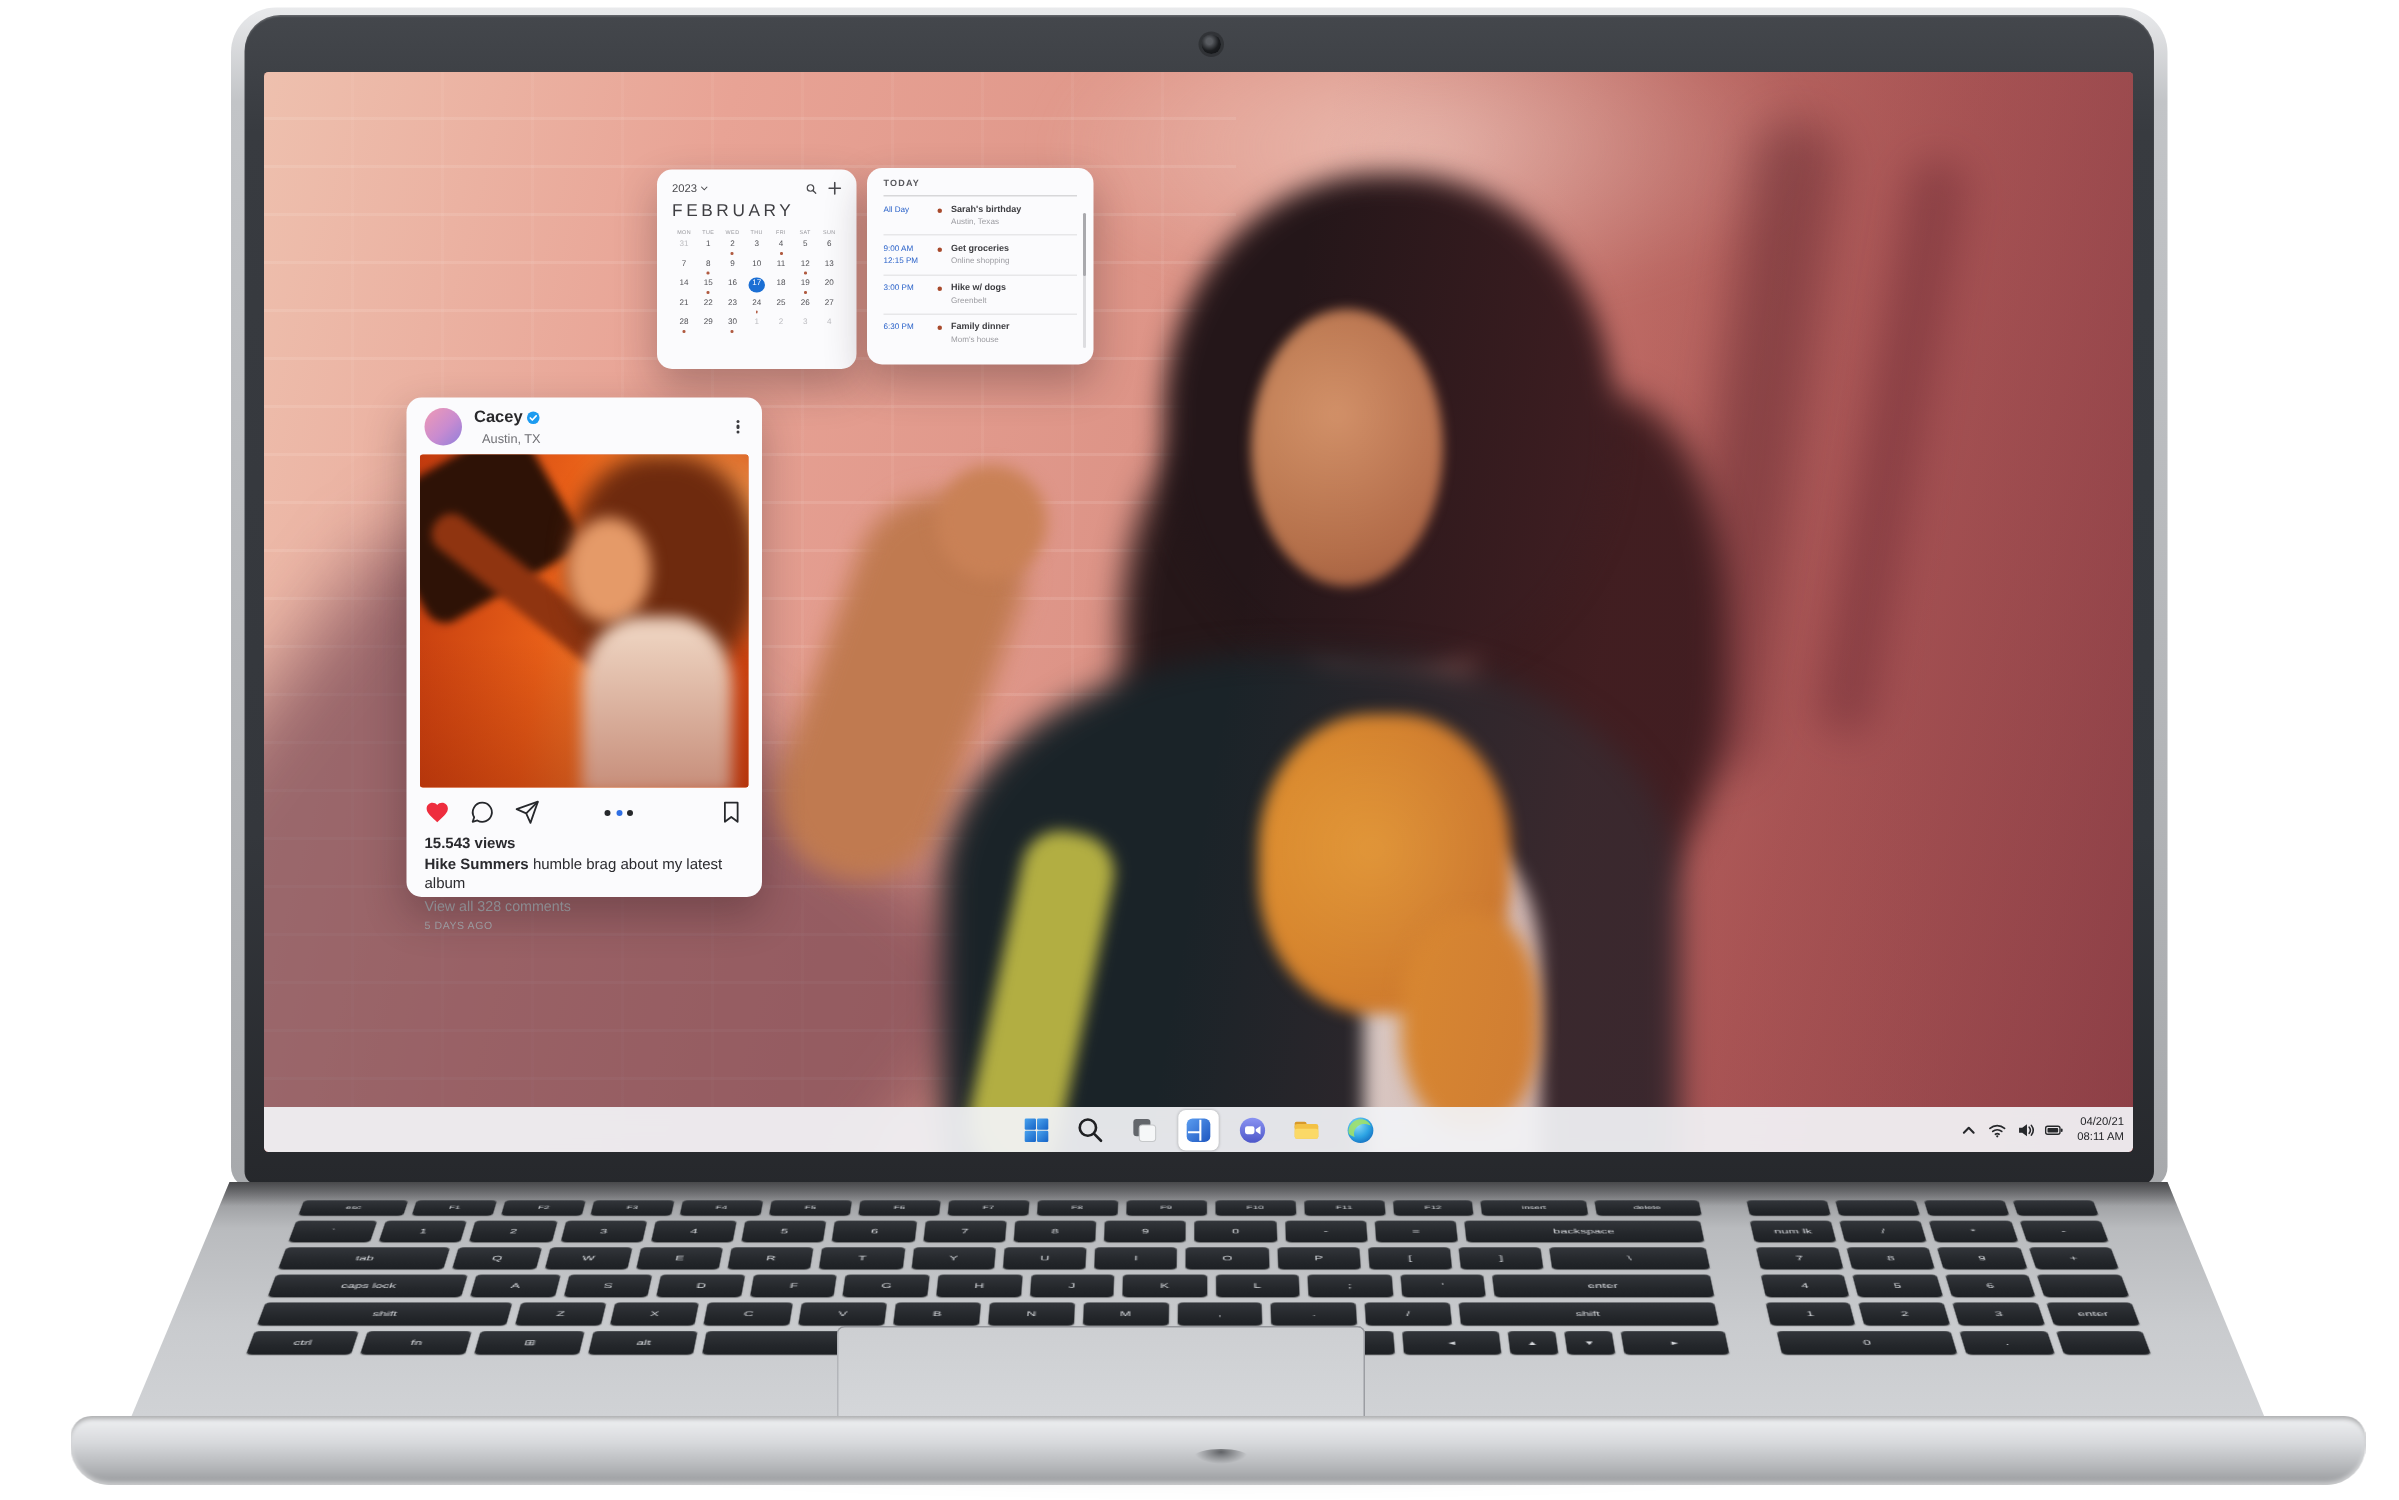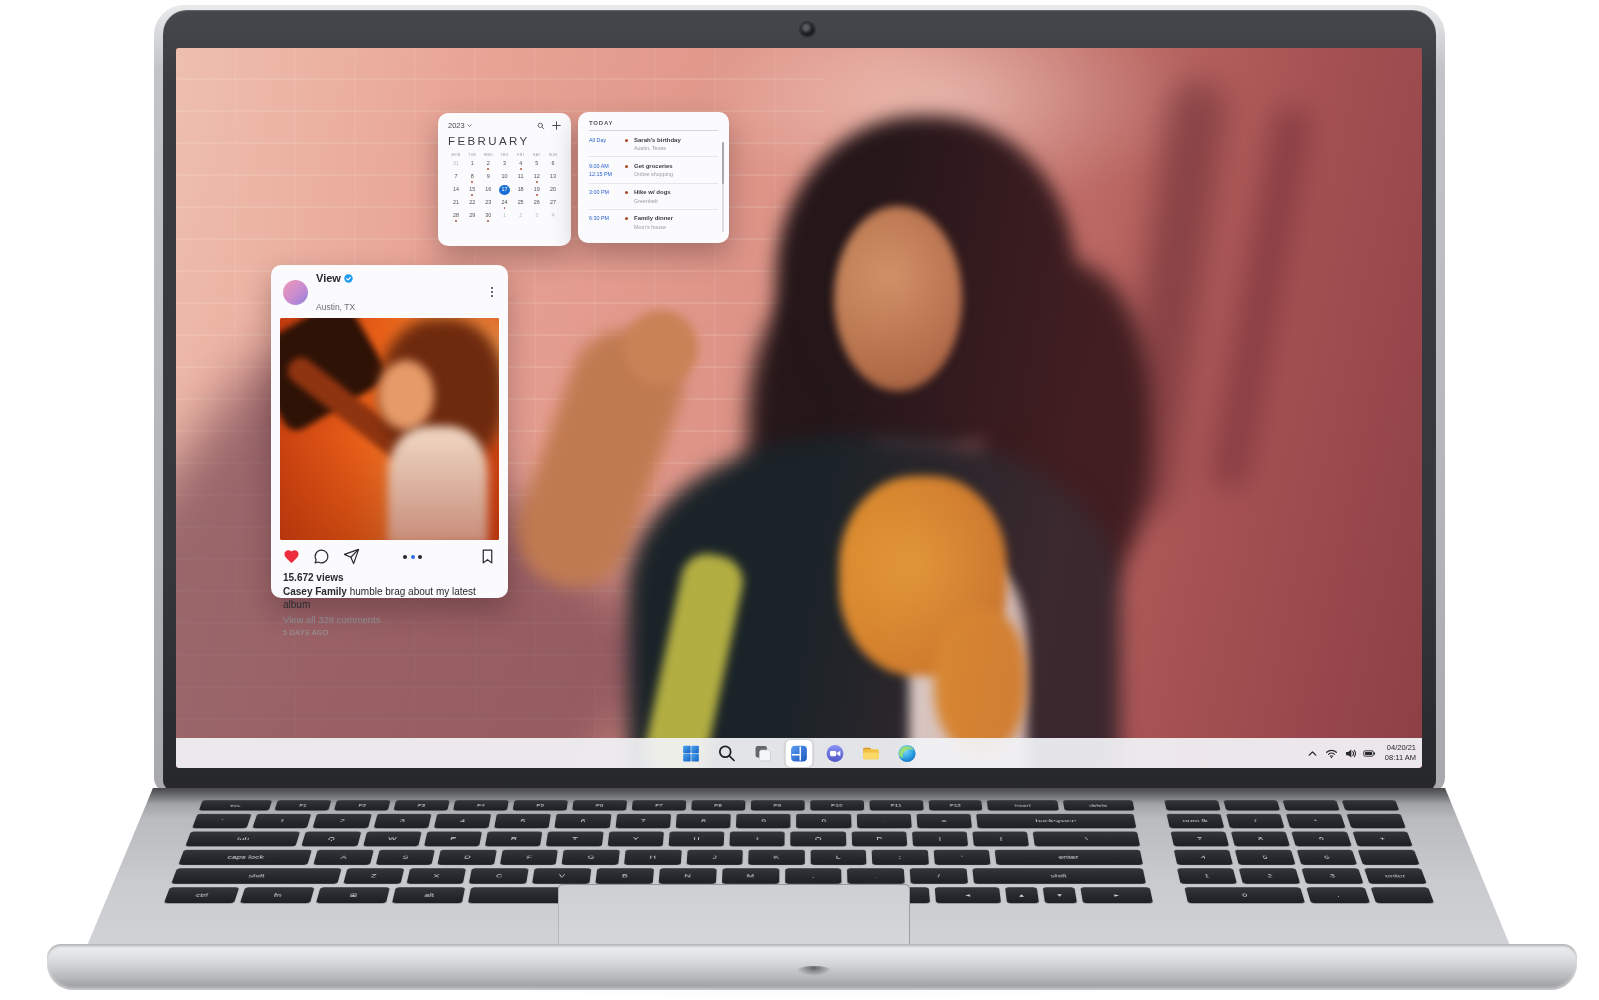--- a/index.html
+++ b/index.html
@@ -109,21 +109,21 @@
 
   
   .post{left:95px;top:217px;width:237px;height:333px;box-sizing:border-box;}
   .post-head{display:flex;align-items:center;padding:7px 12px 6px;}
   .avatar{width:25px;height:25px;border-radius:50%;
     background:linear-gradient(135deg,#f09ab4,#c88bd0 55%,#8f7fdb);}
   .post-id{margin-left:8px;}
   .post-name-row{display:flex;align-items:center;gap:3px;}
   .post-name{font-size:11px;font-weight:700;color:#29292c;}
   .badge{width:9px;height:9px;}
-  .post-loc{font-size:8.5px;color:#6f6f74;margin-top:18px;}
+  .post-loc{font-size:8.5px;color:#6f6f74;margin-top:3px;text-align:right;}
   .kebab{margin-left:auto;display:flex;flex-direction:column;gap:1.6px;padding:3px;}
   .kebab b{width:2.2px;height:2.2px;border-radius:50%;background:#3a3a3e;}
   .post-img{margin:0 9px;height:222px;border-radius:2px;overflow:hidden;position:relative;background:#d4490f;}
   .post-img>div{position:absolute;}
   .pi-base{inset:0;background:linear-gradient(100deg,#c23a0e,#e85f18 40%,#ef8230 62%,#cf4511 90%);}
   .pi-glow{left:120px;top:-20px;width:190px;height:150px;border-radius:50%;
     background:radial-gradient(closest-side,rgba(255,196,110,.9),rgba(255,196,110,0));filter:blur(7px);}
   .pi-hair{left:100px;top:0px;width:125px;height:150px;border-radius:45%;background:#6e2a0e;filter:blur(7px);}
   .pi-face{left:98px;top:42px;width:56px;height:70px;border-radius:50%;background:#e59a68;filter:blur(5px);}
   .pi-head{left:-20px;top:0px;width:115px;height:95px;transform:rotate(-30deg);border-radius:14px;
@@ -407,21 +407,21 @@
           <div class="agenda-scroll">
               <div class="agenda-thumb"></div>
             </div>
         </div>
 
         <div class="abs card post">
           <div class="post-head">
             <div class="avatar"></div>
             <div class="post-id">
               <div class="post-name-row">
-                <span class="post-name">View</span>
+                <span class="post-name">Cacey</span>
                 <svg class="badge" viewBox="0 0 12 12">
                     <circle cx="6" cy="6" r="5.6" fill="#1d9bf0"></circle>
                     <path d="M3.4 6.2l1.8 1.8 3.4-3.6" fill="none" stroke="#fff" stroke-width="1.5" stroke-linecap="round" stroke-linejoin="round"></path>
                   </svg>
               </div>
               <div class="post-loc">Austin, TX</div>
             </div>
             <div class="kebab">
                 <b></b>
                 <b></b>
@@ -451,22 +451,22 @@
               </svg>
             <span class="pg-dots">
                 <b></b>
                 <b class="on"></b>
                 <b></b>
               </span>
             <svg class="save" viewBox="0 0 24 24" fill="none" stroke="#26282c" stroke-width="1.7" stroke-linejoin="round">
                 <path d="M6 3h12v18l-6-4.5L6 21z"></path>
               </svg>
           </div>
-          <div class="post-views">15.672 views</div>
-          <div class="post-cap"><b>Casey Family</b><span> humble brag about my latest album</span></div>
+          <div class="post-views">15.543 views</div>
+          <div class="post-cap"><b>Hike Summers</b><span> humble brag about my latest album</span></div>
           <div class="post-comments">View all 328 comments</div>
           <div class="post-time">5 DAYS AGO</div>
         </div>
 
         <div class="abs taskbar">
           <div class="tb-center">
             <div class="tb-btn">
               <svg viewBox="0 0 24 24">
                   <defs>
                     <linearGradient id="sg1" x1="0" y1="0" x2="1" y2="1">

